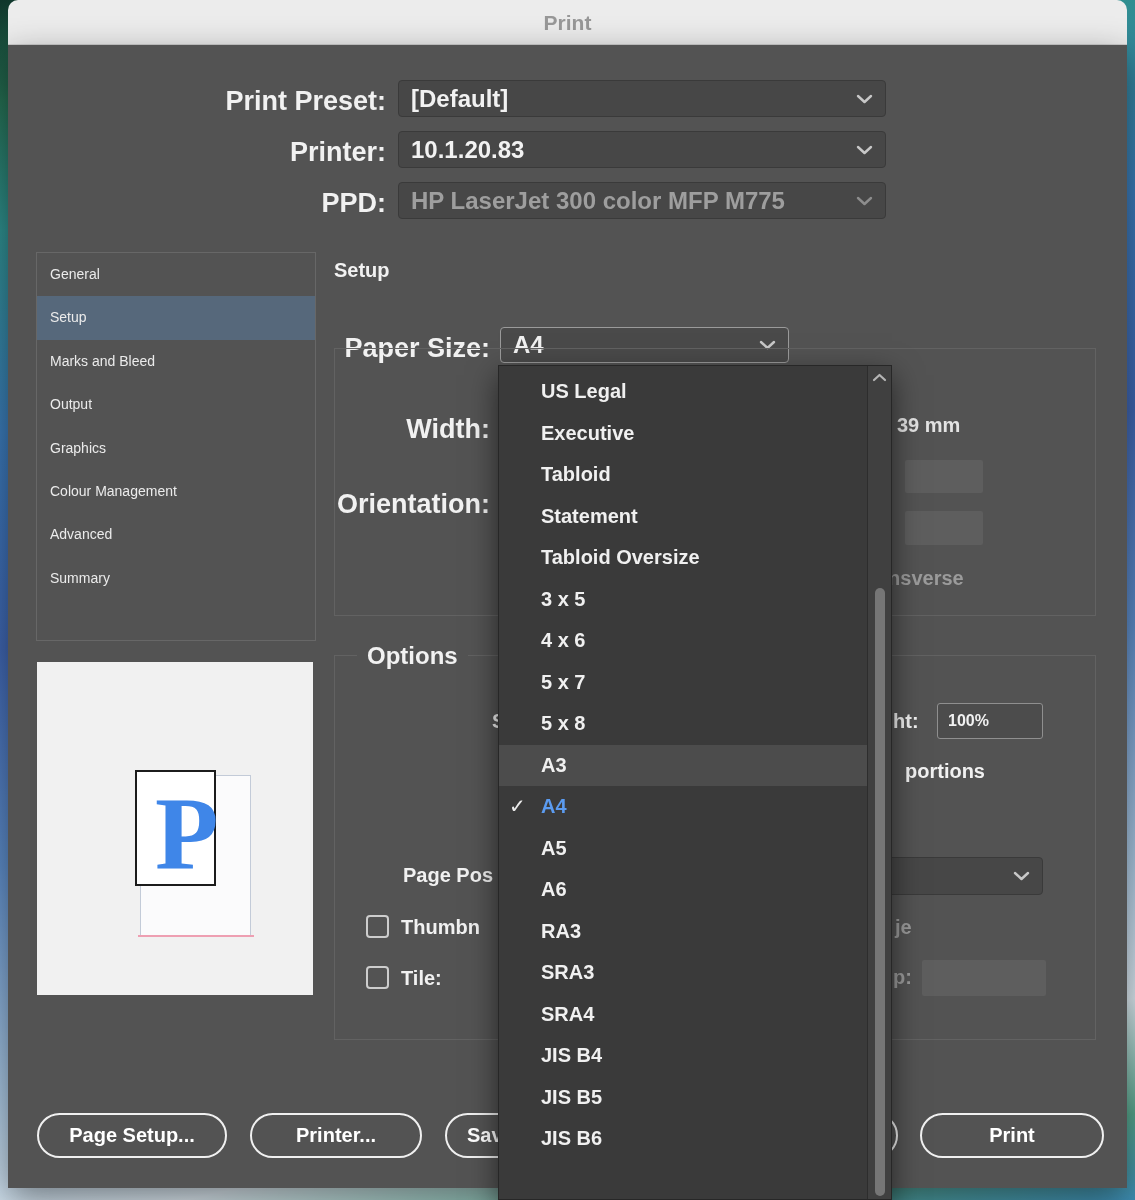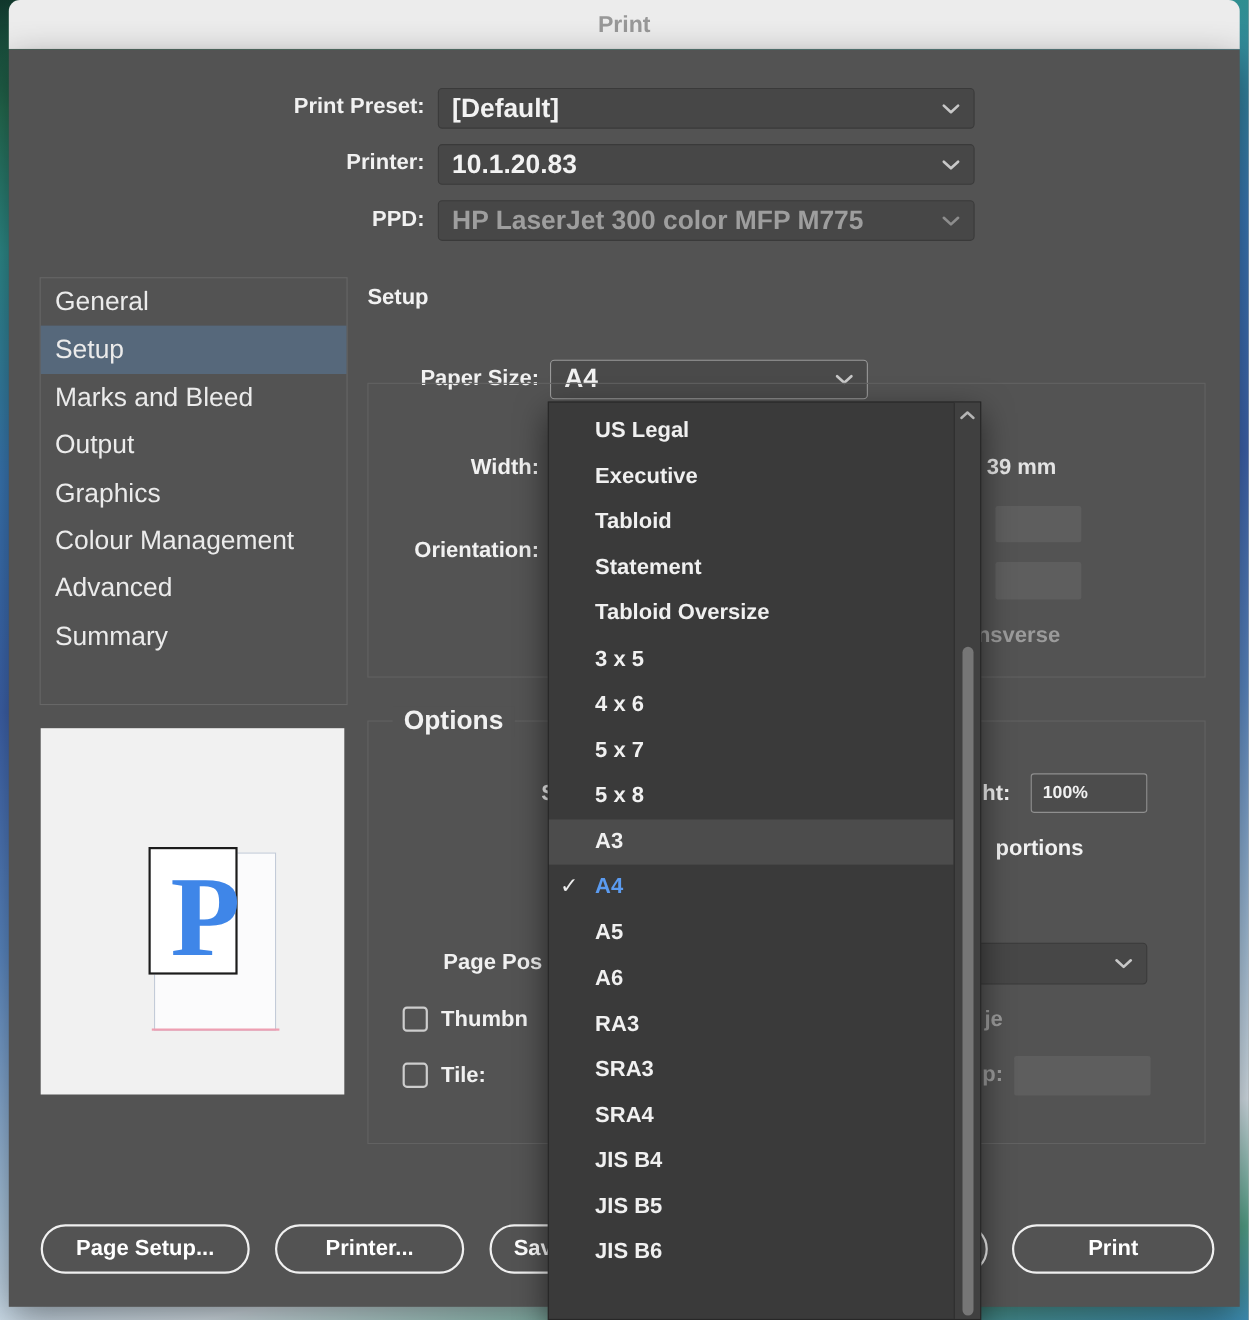--- a/index.html
+++ b/index.html
@@ -12,32 +12,32 @@
       #5d8cc8 60%, #a9c6e0 76%, #dde9f1 86%, #57a78d 94%, #3e8fb6 100%); }
 
   .titlebar { position:absolute; left:8px; top:0; width:1119px; height:45px;
     background:#ececec; border-bottom:1px solid #cfcfcf; border-radius:10px 10px 0 0; }
   .titlebar .wtitle { display:block; text-align:center; line-height:45px;
     font-size:21px; font-weight:600; color:#989898; }
 
   .dialog { position:absolute; left:8px; top:45px; width:1119px; height:1143px;
     background:#535353; box-shadow:0 12px 34px rgba(0,0,0,.45); }
 
-  .flabel { position:absolute; width:220px; text-align:right; font-size:20px;
+  .flabel { position:absolute; width:220px; text-align:right; font-size:27px;
     font-weight:700; color:#f1f1f1; white-space:nowrap; }
 
   .select { position:absolute; background:#474747; border:1px solid #3a3a3a; border-radius:4px; }
   .select .val { position:absolute; left:12px; top:0; font-size:24px; font-weight:700; color:#f2f2f2; white-space:nowrap; }
   .select .chev { position:absolute; right:12px; top:50%; transform:translateY(-50%); }
   .select.disabled .val { color:#9e9e9e; }
   .select.outlined { border:1px solid #9a9a9a; background:#4a4a4a; }
 
   .sidebar { position:absolute; left:28px; top:207px; width:280px; height:389px;
     border:1px solid #676767; }
-  .side-item { height:43.4px; line-height:43.4px; padding-left:13px; font-size:24px;
+  .side-item { height:43.4px; line-height:43.4px; padding-left:13px; font-size:14px;
     color:#ebebeb; cursor:default; }
   .side-item.selected { background:#56687b; }
 
   .section-title { position:absolute; left:326px; top:214px; font-size:20px;
     font-weight:700; color:#f2f2f2; }
 
   .groupbox { position:absolute; border:1px solid #626262; }
   .legend { position:absolute; top:-14px; left:22px; background:#535353;
     padding:0 10px; font-size:24px; font-weight:700; color:#f1f1f1; }
 

